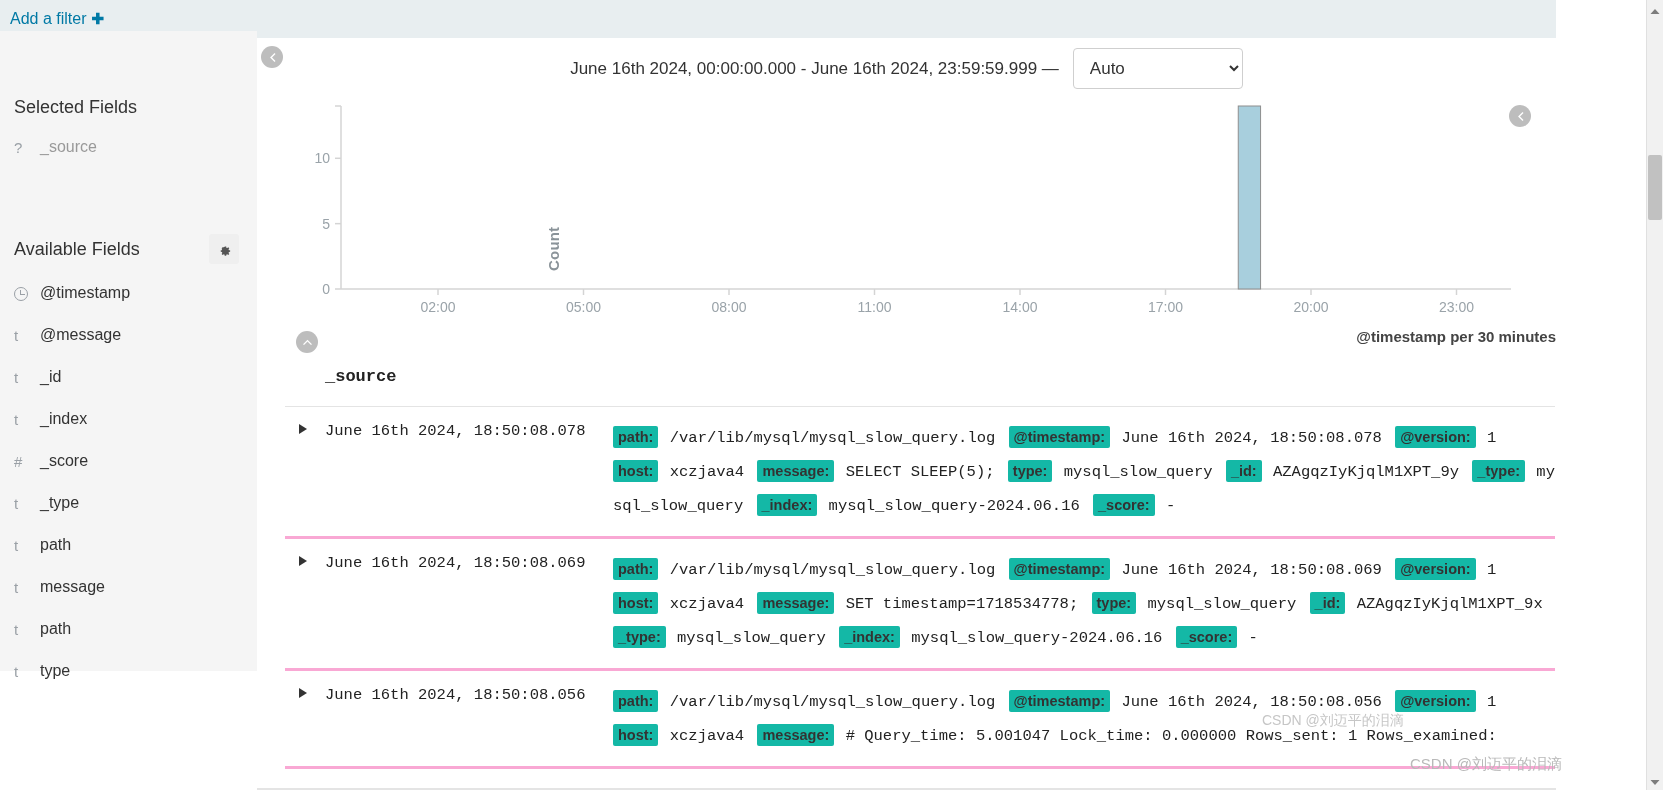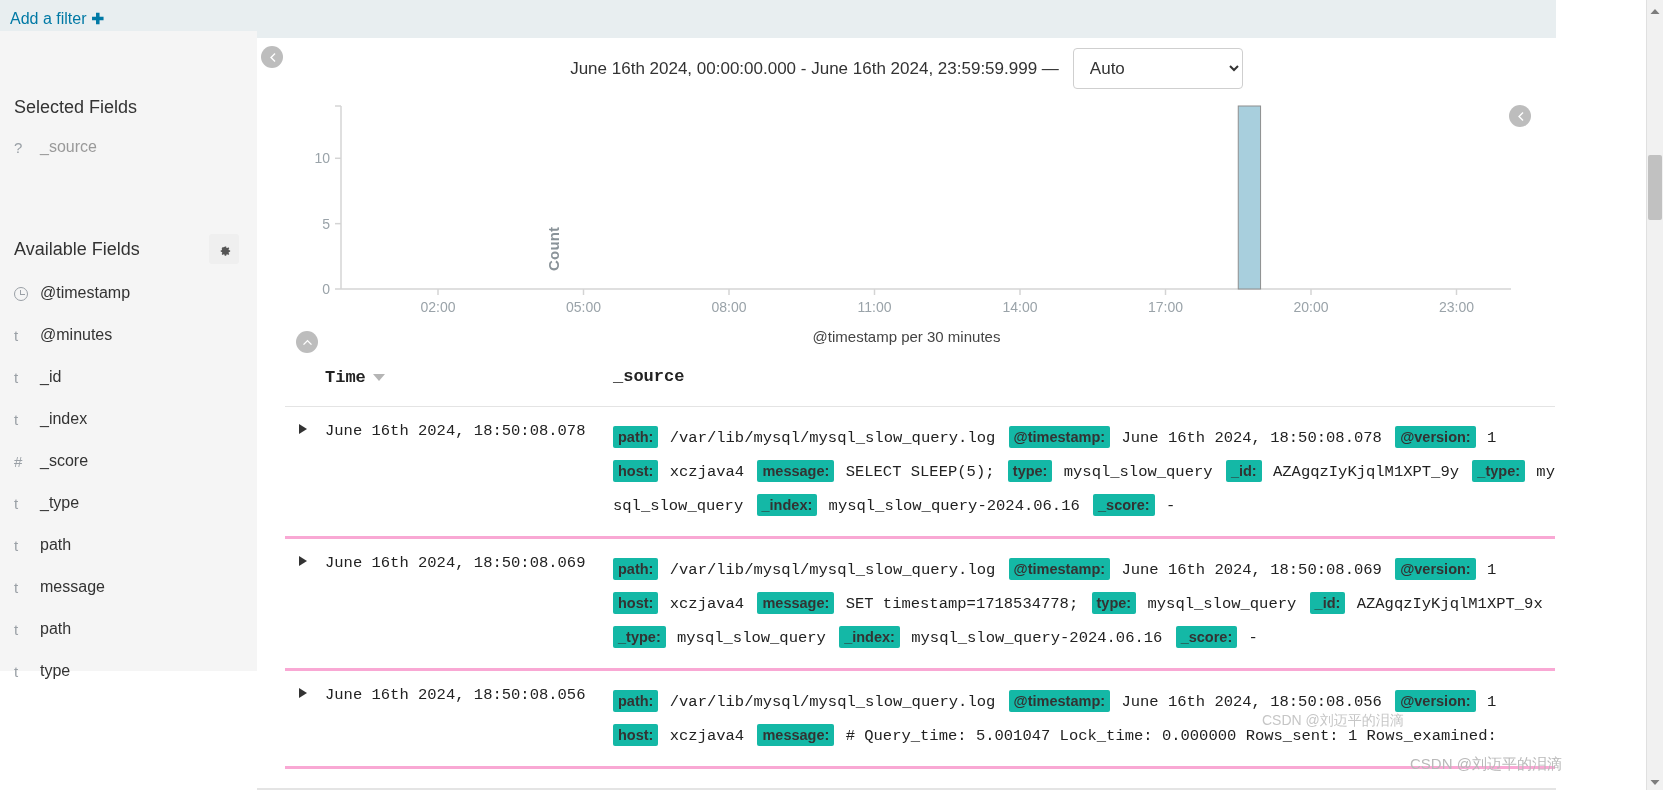--- a/index.html
+++ b/index.html
@@ -159,22 +159,22 @@
     left: 288px; top: 175px;
     transform: rotate(-90deg);
     transform-origin: left top;
     font-size: 15px; font-weight: bold; color: #8a9399;
     letter-spacing: .2px;
   }
   .chart-svg { position: absolute; left: 0; top: 0; }
   .x-axis-title {
     position: absolute;
     left: 0; top: 232px; width: 1299px;
-    text-align: center;
-    font-size: 15px; font-weight: normal; color: #444;
+    text-align: right;
+    font-size: 15px; font-weight: bold; color: #444;
   }
 
   
   .doc-table {
     position: absolute; left: 285px; top: 360px;
     width: 1270px;
   }
   .doc-head {
     display: flex;
     padding-bottom: 13px;
@@ -316,21 +316,21 @@
           </svg>
       </span>
     </div>
     <div class="field-list" id="available-fields-list">
         <div class="field-row">
           <span class="field-type clock"><span class="clock-glyph"></span></span>
           <span class="field-name">@timestamp</span>
         </div>
         <div class="field-row">
           <span class="field-type">t</span>
-          <span class="field-name">@minutes</span>
+          <span class="field-name">@message</span>
         </div>
         <div class="field-row">
           <span class="field-type">t</span>
           <span class="field-name">_id</span>
         </div>
         <div class="field-row">
           <span class="field-type">t</span>
           <span class="field-name">_index</span>
         </div>
         <div class="field-row">
@@ -410,24 +410,20 @@
         <line x1="1199.5" y1="193" x2="1199.5" y2="199" stroke="#d4d4d4" stroke-width="1.5"></line>
         <text x="1199.5" y="216" text-anchor="middle" font-family="&quot;Liberation Sans&quot;, sans-serif" font-size="14" fill="#9aa3a9">23:00</text>
         <rect x="981.25" y="10" width="22.310000000000002" height="183" fill="#a8cfdd" stroke="#8e8e8e" stroke-width="1"></rect>
       </svg>
     <div class="x-axis-title">@timestamp per 30 minutes</div>
   </div>
 
   <div class="doc-table">
     <div class="doc-head">
       <div class="col-expand"></div>
-      <div class="col-time">
-        <span>Time</span>
-        <span class="sort-caret"></span>
-      </div>
       <div class="col-source">
         <span>_source</span>
       </div>
     </div>
     <div id="doc-rows">
         <div class="doc-row">
           <div class="col-expand">
             <div class="expand-caret"></div>
           </div>
           <div class="col-time">June 16th 2024, 18:50:08.078</div>

